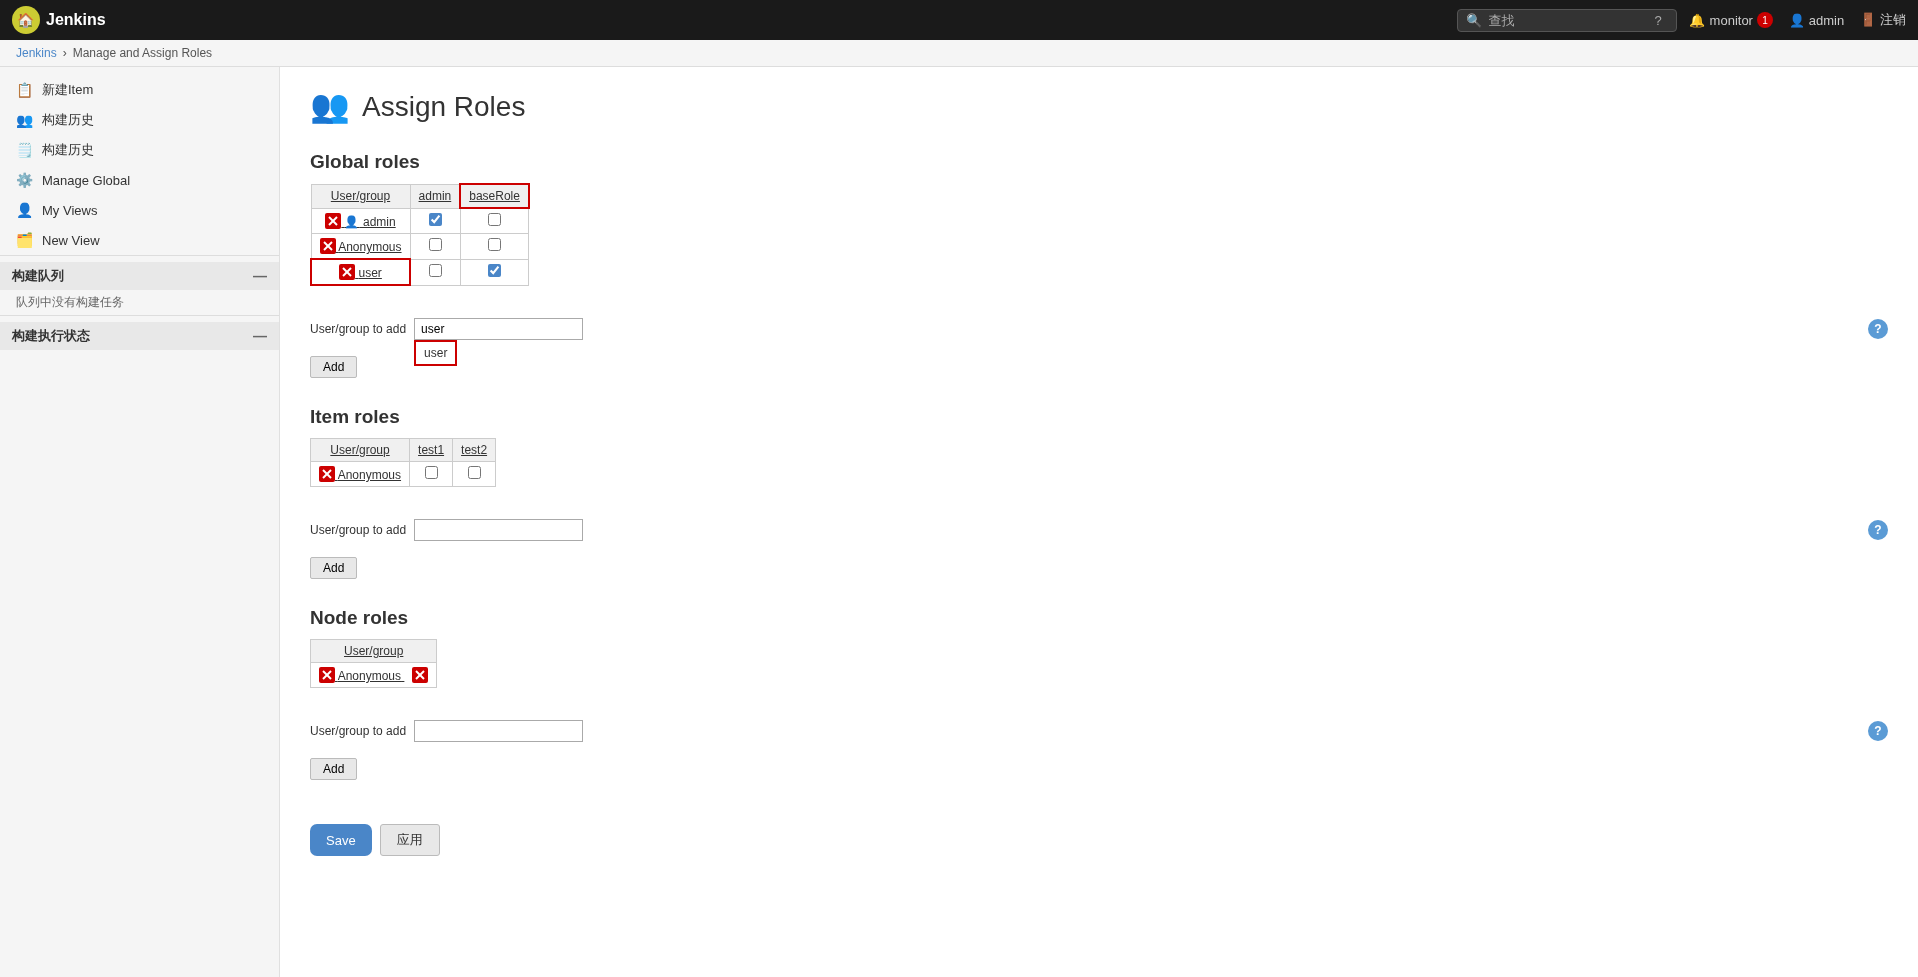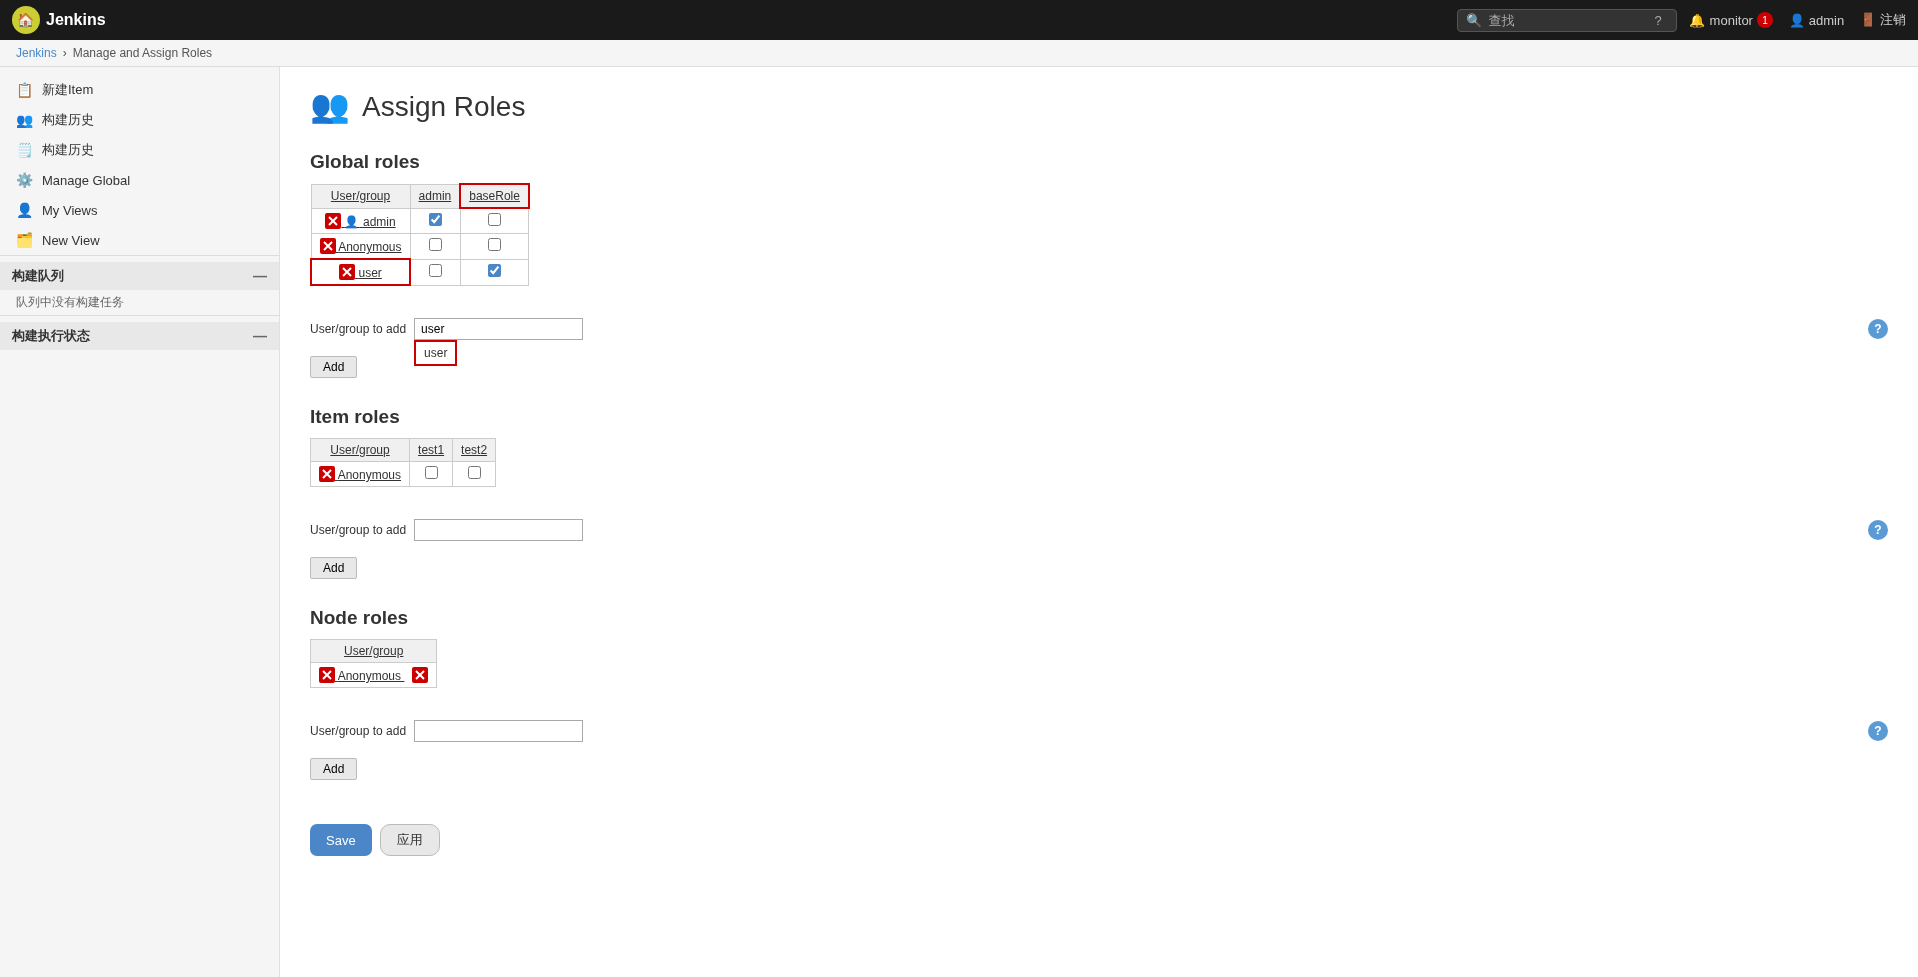--- a/index.html
+++ b/index.html
@@ -272,21 +272,21 @@
       cursor: pointer;
       border-radius: 7px;
     }
     .btn-apply {
       background: #e8e8e8;
       color: #333;
       border: 1px solid #bbb;
       padding: 6px 16px;
       font-size: 13px;
       cursor: pointer;
-      border-radius: 10px;
+      border-radius: 3px;
     }
 
     
     .input-wrapper {
       position: relative;
       flex: 1;
     }
     .autocomplete-suggestion {
       position: absolute;
       top: 100%;

